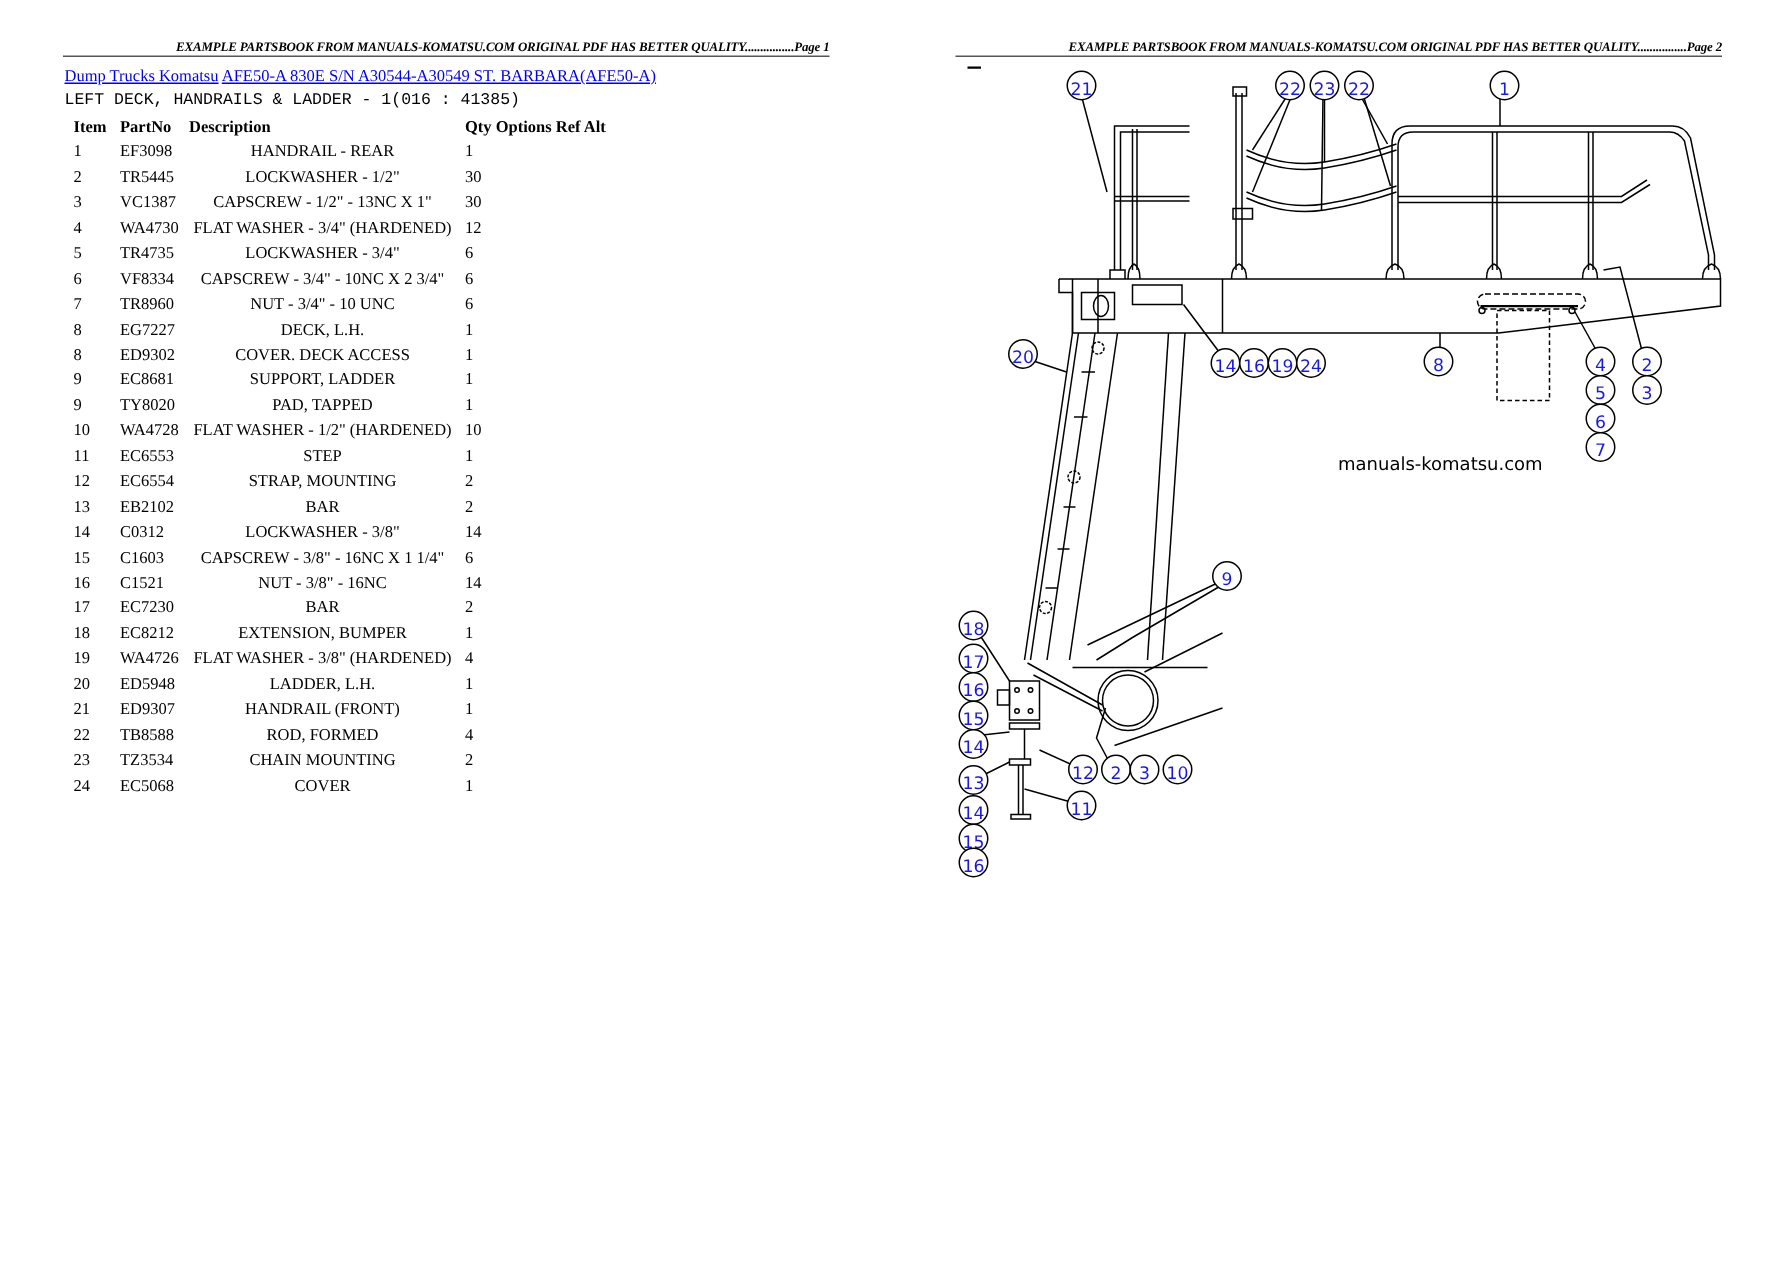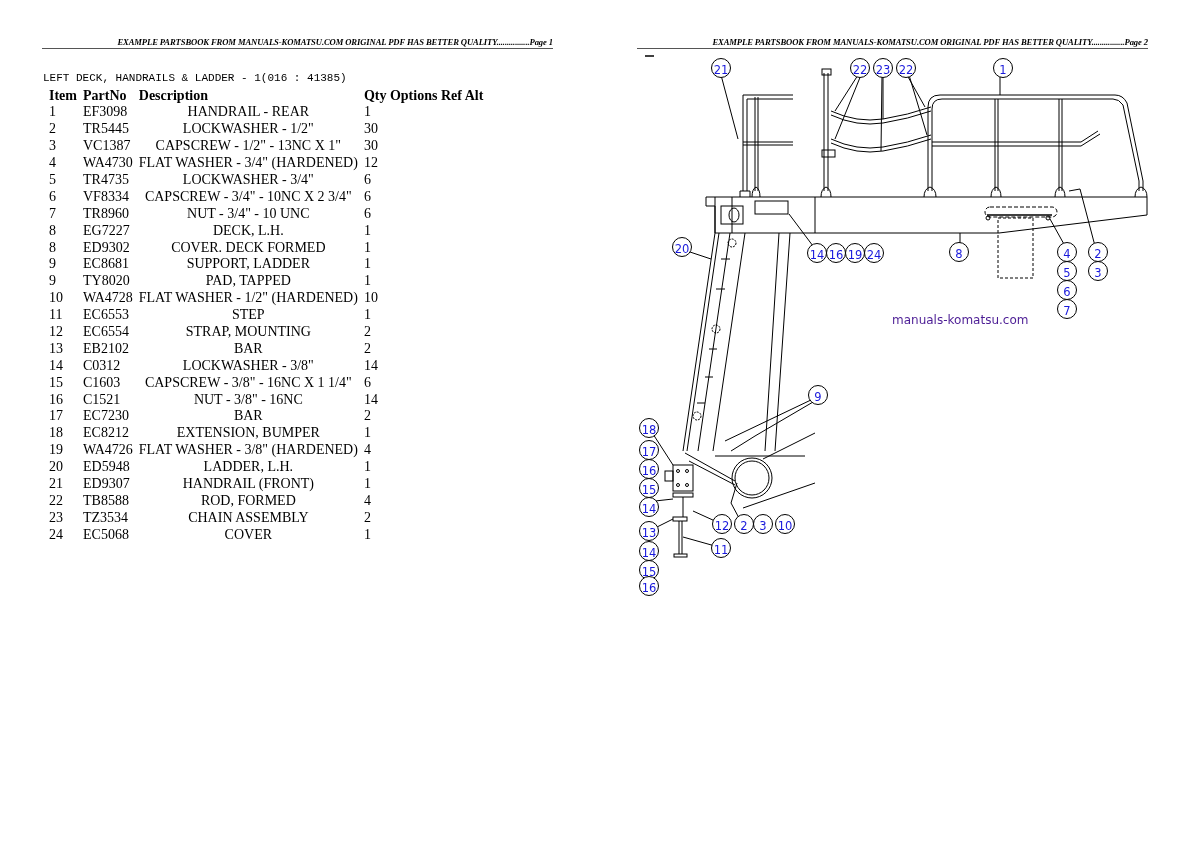--- a/index.html
+++ b/index.html
@@ -1,47 +1,51 @@
 <!DOCTYPE html>
 <html><head>
 <meta charset="utf-8">
 <style>
   html, body { margin:0; padding:0; background:#ffffff; }
   body { width:1190px; height:842px; position:relative; overflow:hidden; font-family:"DejaVu Serif","Liberation Serif",serif; color:#000; }
-  .page { position:absolute; top:11px; width:595px; height:638px; }
+  .page { position:absolute; top:0; width:595px; height:638px; }
   .page1 { left:0; }
   .page2 { left:595px; }
   .hdr { position:absolute; top:26px; font-family:"Liberation Serif","DejaVu Serif",serif; font-style:italic; font-weight:bold; font-size:8.6px; letter-spacing:-0.1px; text-align:right; white-space:nowrap; }
   .page1 .hdr { left:42px; width:511px; }
   .page2 .hdr { left:42px; width:511px; }
   .hdr-line { position:absolute; top:37px; height:1px; background:#555; }
   .page1 .hdr-line { left:42px; width:511px; }
   .page2 .hdr-line { left:42px; width:511px; }
   .crumbs { position:absolute; left:43px; top:45px; font-size:11px; font-family:"Liberation Serif","DejaVu Serif",serif; white-space:nowrap; }
   .crumbs a { color:#0000ee; text-decoration:underline; }
   .subtitle { position:absolute; left:43px; top:61px; font-size:11px; font-family:Liberation Mono, monospace; white-space:nowrap; }
-  table.parts { position:absolute; left:43px; top:77px; border-collapse:collapse; font-family:"Liberation Serif","DejaVu Serif",serif; font-size:14px; }
+  table.parts { position:absolute; left:43px; top:77px; border-collapse:collapse; font-family:"Liberation Serif","DejaVu Serif",serif; font-size:11px; }
   table.parts th { font-weight:bold; text-align:left; padding:0 3px; height:16px; white-space:nowrap; }
   table.parts td { padding:0 3px; height:16.9px; white-space:nowrap; vertical-align:middle; }
   td.c-item { width:25px; padding-left:6px !important; }
   td.c-part { width:40px; }
   td.c-desc { width:178px;text-align:center; }
   th.h-item { padding-left:6px !important; }
   th.h-desc { text-align:center; }
   .diagram { position:absolute; left:0; top:0; }
-  .watermark { position:absolute; left:297px; top:302px; font-family:"DejaVu Sans","Liberation Sans",sans-serif; font-size:12px; color:#4c1d95; }
+  .watermark { position:absolute; left:297px; top:302px; font-family:"DejaVu Sans","Liberation Sans",sans-serif; font-size:12px; color:#000000; }
   .bln text { font-family:"DejaVu Sans","Liberation Sans",sans-serif; font-size:11.5px; fill:#1a1adc; }
 </style>
 </head>
 <body>
 
 <div class="page page1">
   <div class="hdr">EXAMPLE PARTSBOOK FROM MANUALS-KOMATSU.COM ORIGINAL PDF HAS BETTER QUALITY................Page 1</div>
   <div class="hdr-line"></div>
 
+  <div class="crumbs">
+    <a href="#">Dump Trucks Komatsu</a>
+    <a href="#">AFE50-A 830E S/N A30544-A30549 ST. BARBARA(AFE50-A)</a>
+  </div>
   <div class="subtitle">LEFT DECK, HANDRAILS &amp; LADDER - 1(016 : 41385)</div>
 
   <table class="parts">
     <thead>
       <tr>
         <th class="h-item">Item</th>
         <th>PartNo</th>
         <th class="h-desc">Description</th>
         <th colspan="4" style="padding-left:3px;">
           <span>Qty</span>
@@ -96,21 +100,21 @@
         </tr>
         <tr>
           <td class="c-item">8</td>
           <td class="c-part">EG7227</td>
           <td class="c-desc">DECK, L.H.</td>
           <td class="c-qty">1</td>
         </tr>
         <tr>
           <td class="c-item">8</td>
           <td class="c-part">ED9302</td>
-          <td class="c-desc">COVER. DECK FORMED</td>
+          <td class="c-desc">COVER. DECK ACCESS</td>
           <td class="c-qty">1</td>
         </tr>
         <tr>
           <td class="c-item">9</td>
           <td class="c-part">EC8681</td>
           <td class="c-desc">SUPPORT, LADDER</td>
           <td class="c-qty">1</td>
         </tr>
         <tr>
           <td class="c-item">9</td>
@@ -192,21 +196,21 @@
         </tr>
         <tr>
           <td class="c-item">22</td>
           <td class="c-part">TB8588</td>
           <td class="c-desc">ROD, FORMED</td>
           <td class="c-qty">4</td>
         </tr>
         <tr>
           <td class="c-item">23</td>
           <td class="c-part">TZ3534</td>
-          <td class="c-desc">CHAIN ASSEMBLY</td>
+          <td class="c-desc">CHAIN MOUNTING</td>
           <td class="c-qty">2</td>
         </tr>
         <tr>
           <td class="c-item">24</td>
           <td class="c-part">EC5068</td>
           <td class="c-desc">COVER</td>
           <td class="c-qty">1</td>
         </tr>
       </tbody>
   </table>

